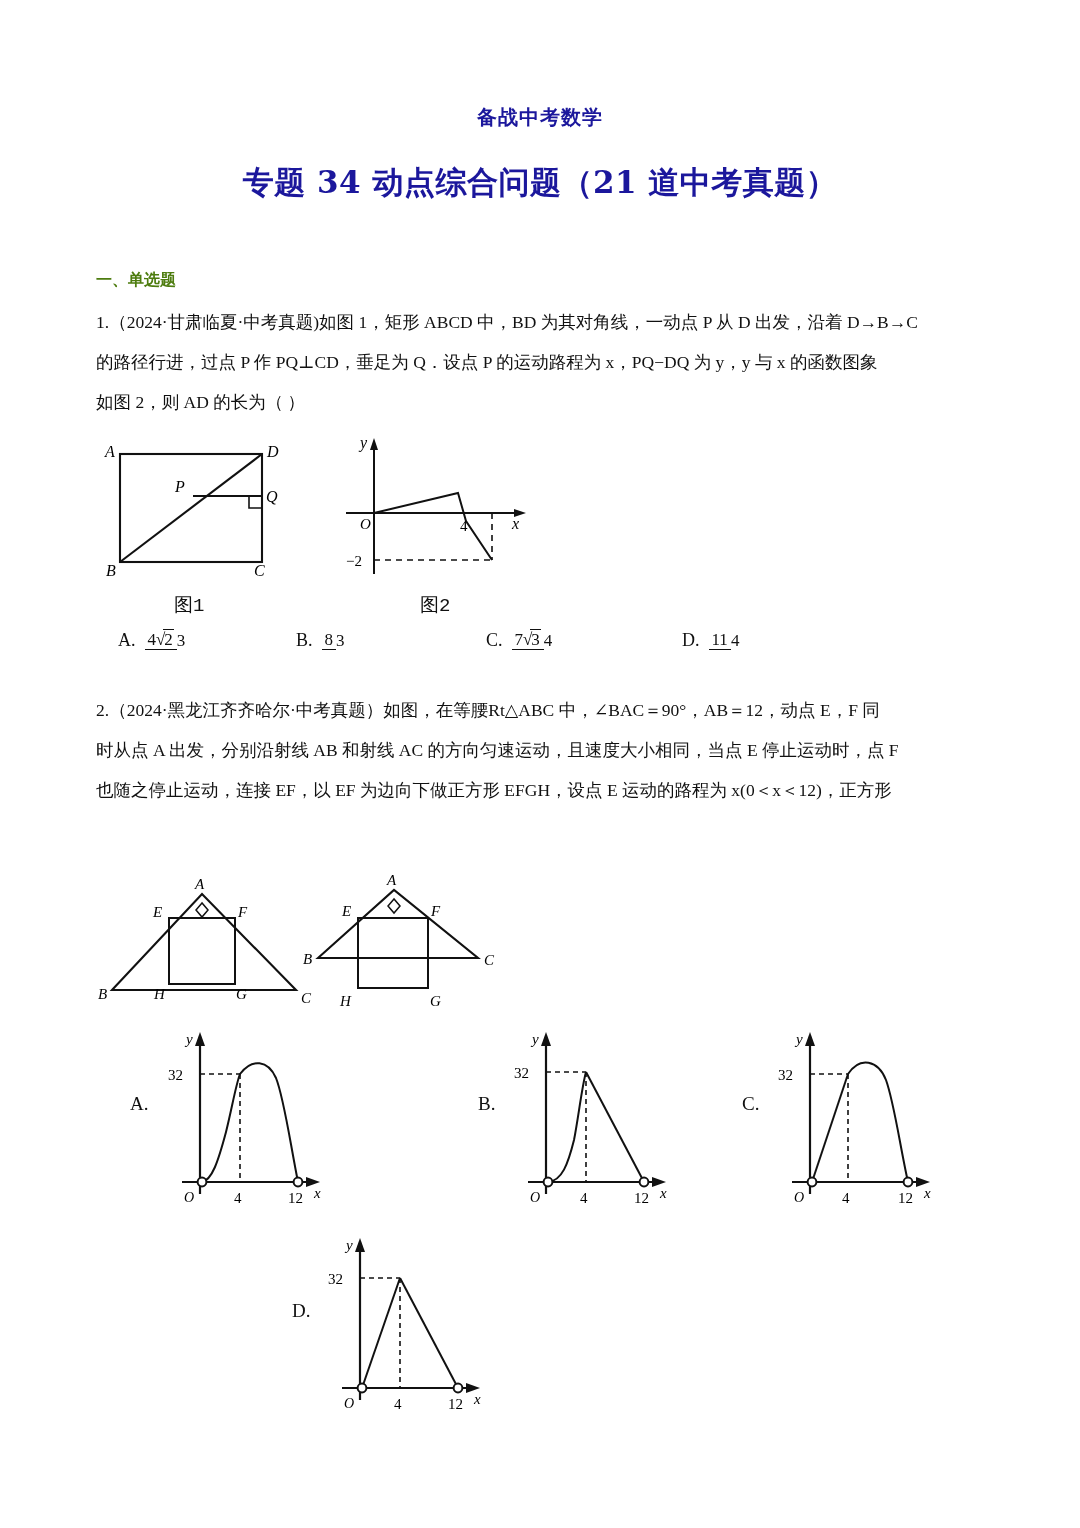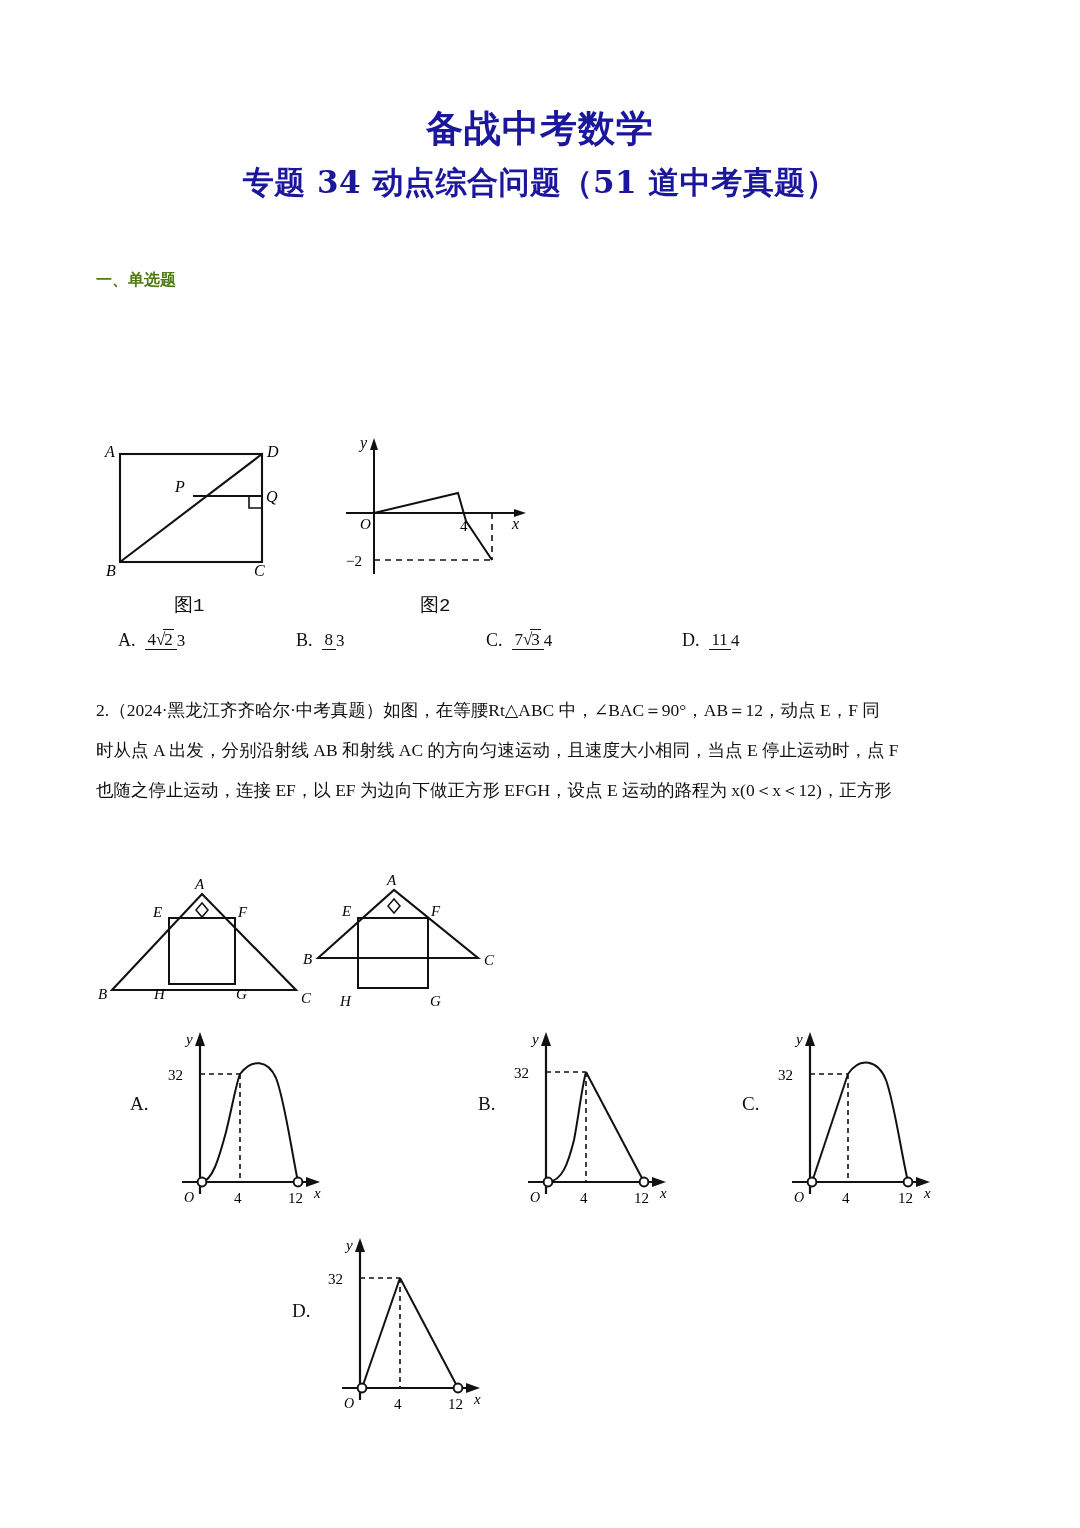--- a/index.html
+++ b/index.html
@@ -22,21 +22,21 @@
   }
 
   
   .title-main {
     position: absolute;
     left: 0; right: 0;
     top: 104px;
     text-align: center;
     font-family: "DejaVu Serif", "Liberation Serif", serif;
     font-weight: bold;
-    font-size: 37px;
+    font-size: 20px;
     color: #1b179c;
     letter-spacing: 1px;
   }
   .title-sub {
     position: absolute;
     left: 0; right: 0;
     top: 162px;
     text-align: center;
     font-family: "DejaVu Serif", "Liberation Serif", serif;
     font-weight: bold;
@@ -126,24 +126,29 @@
   .fig {
     position: absolute;
   }
 </style>
 </head>
 <body>
 
 <div class="page">
 
   <div class="title-main">备战中考数学</div>
-  <div class="title-sub">专题 34 动点综合问题（51 道中考真题）</div>
+  <div class="title-sub">专题 34 动点综合问题（21 道中考真题）</div>
 
   <div class="section-heading">一、单选题</div>
 
+  <div class="q-block" id="q1-block">
+    <span class="q-line">1.（2024·甘肃临夏·中考真题)如图 1，矩形 ABCD 中，BD 为其对角线，一动点 P 从 D 出发，沿着 D→B→C</span>
+    <span class="q-line">的路径行进，过点 P 作 PQ⊥CD，垂足为 Q．设点 P 的运动路程为 x，PQ−DQ 为 y，y 与 x 的函数图象</span>
+    <span class="q-line">如图 2，则 AD 的长为（  ）</span>
+  </div>
 
   <div class="fig" style="left:96px; top:438px;">
     <svg width="210" height="140" viewBox="0 0 210 140">
 
       <rect x="24" y="16" width="142" height="108" fill="none" stroke="#111" stroke-width="2.1"></rect>
 
       <line x1="24" y1="124" x2="166" y2="16" stroke="#111" stroke-width="2.1"></line>
 
       <line x1="97" y1="58" x2="166" y2="58" stroke="#111" stroke-width="2"></line>
 

